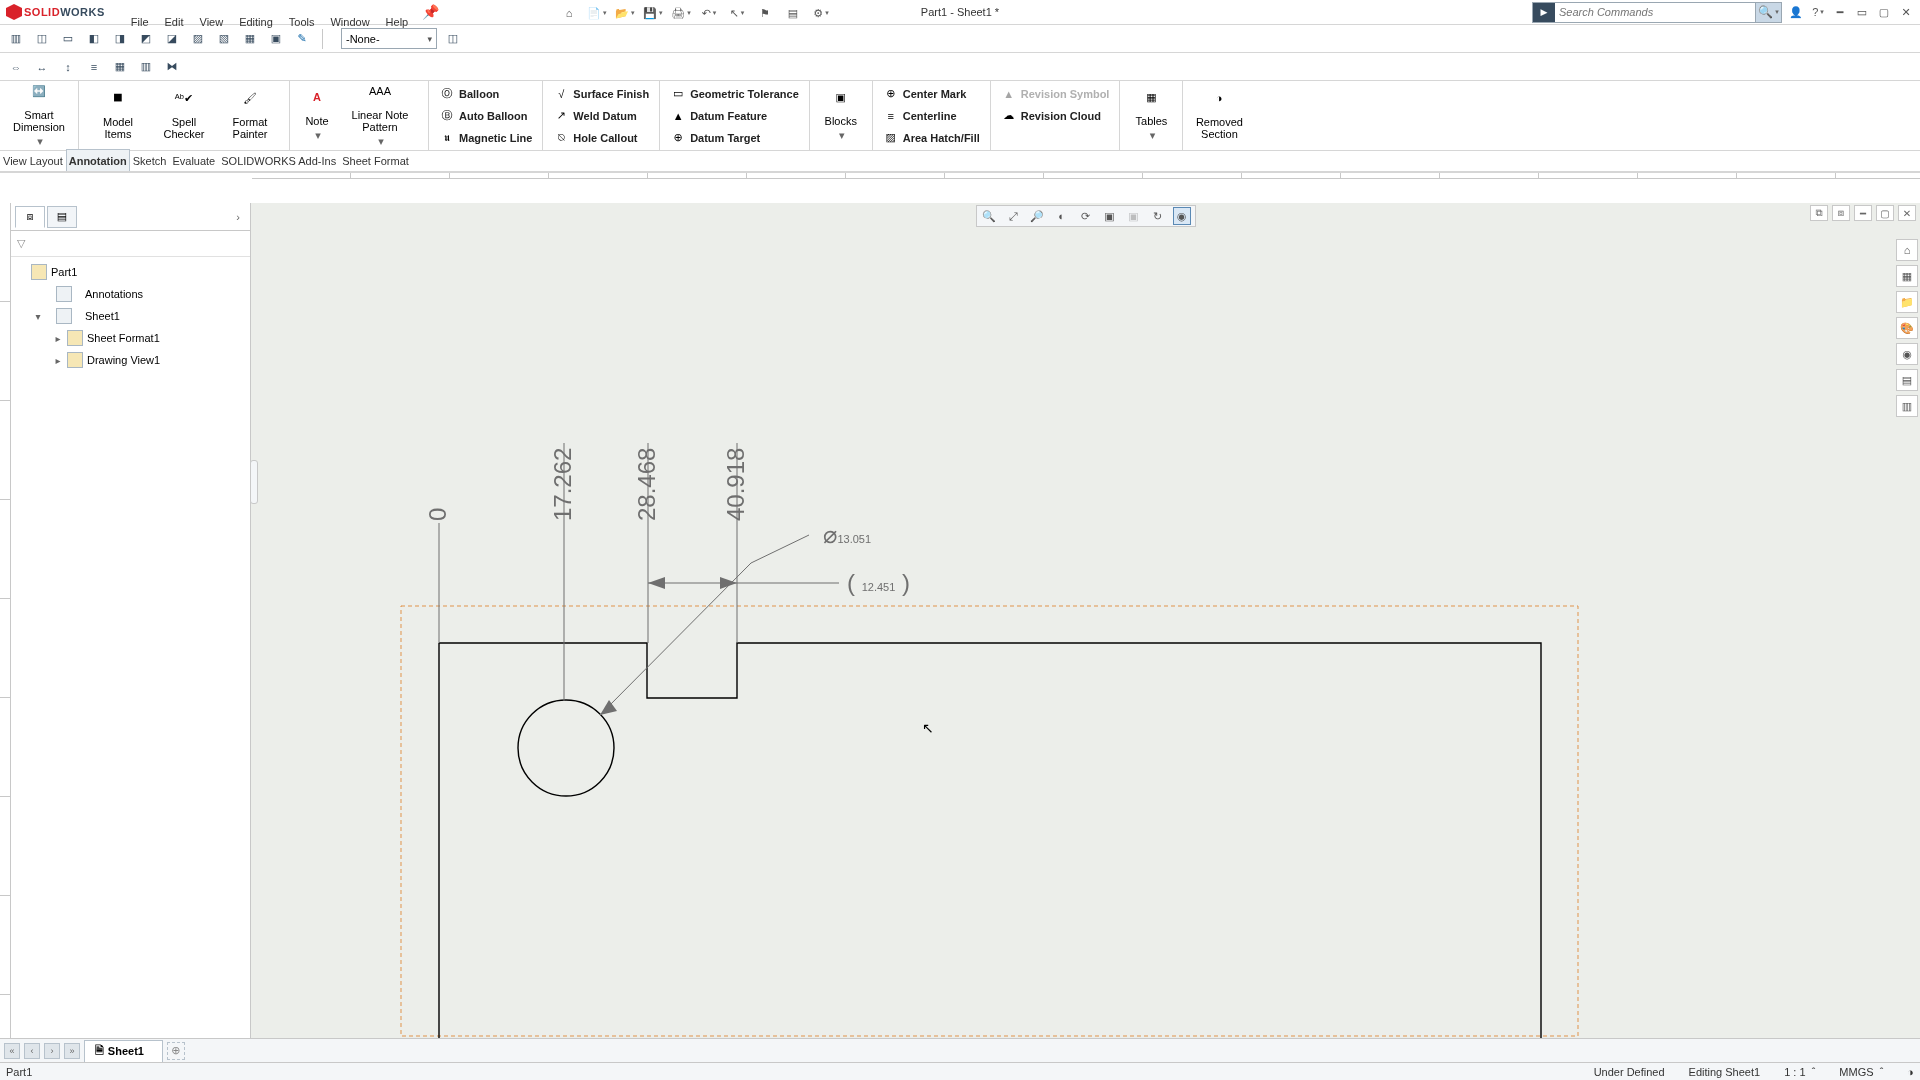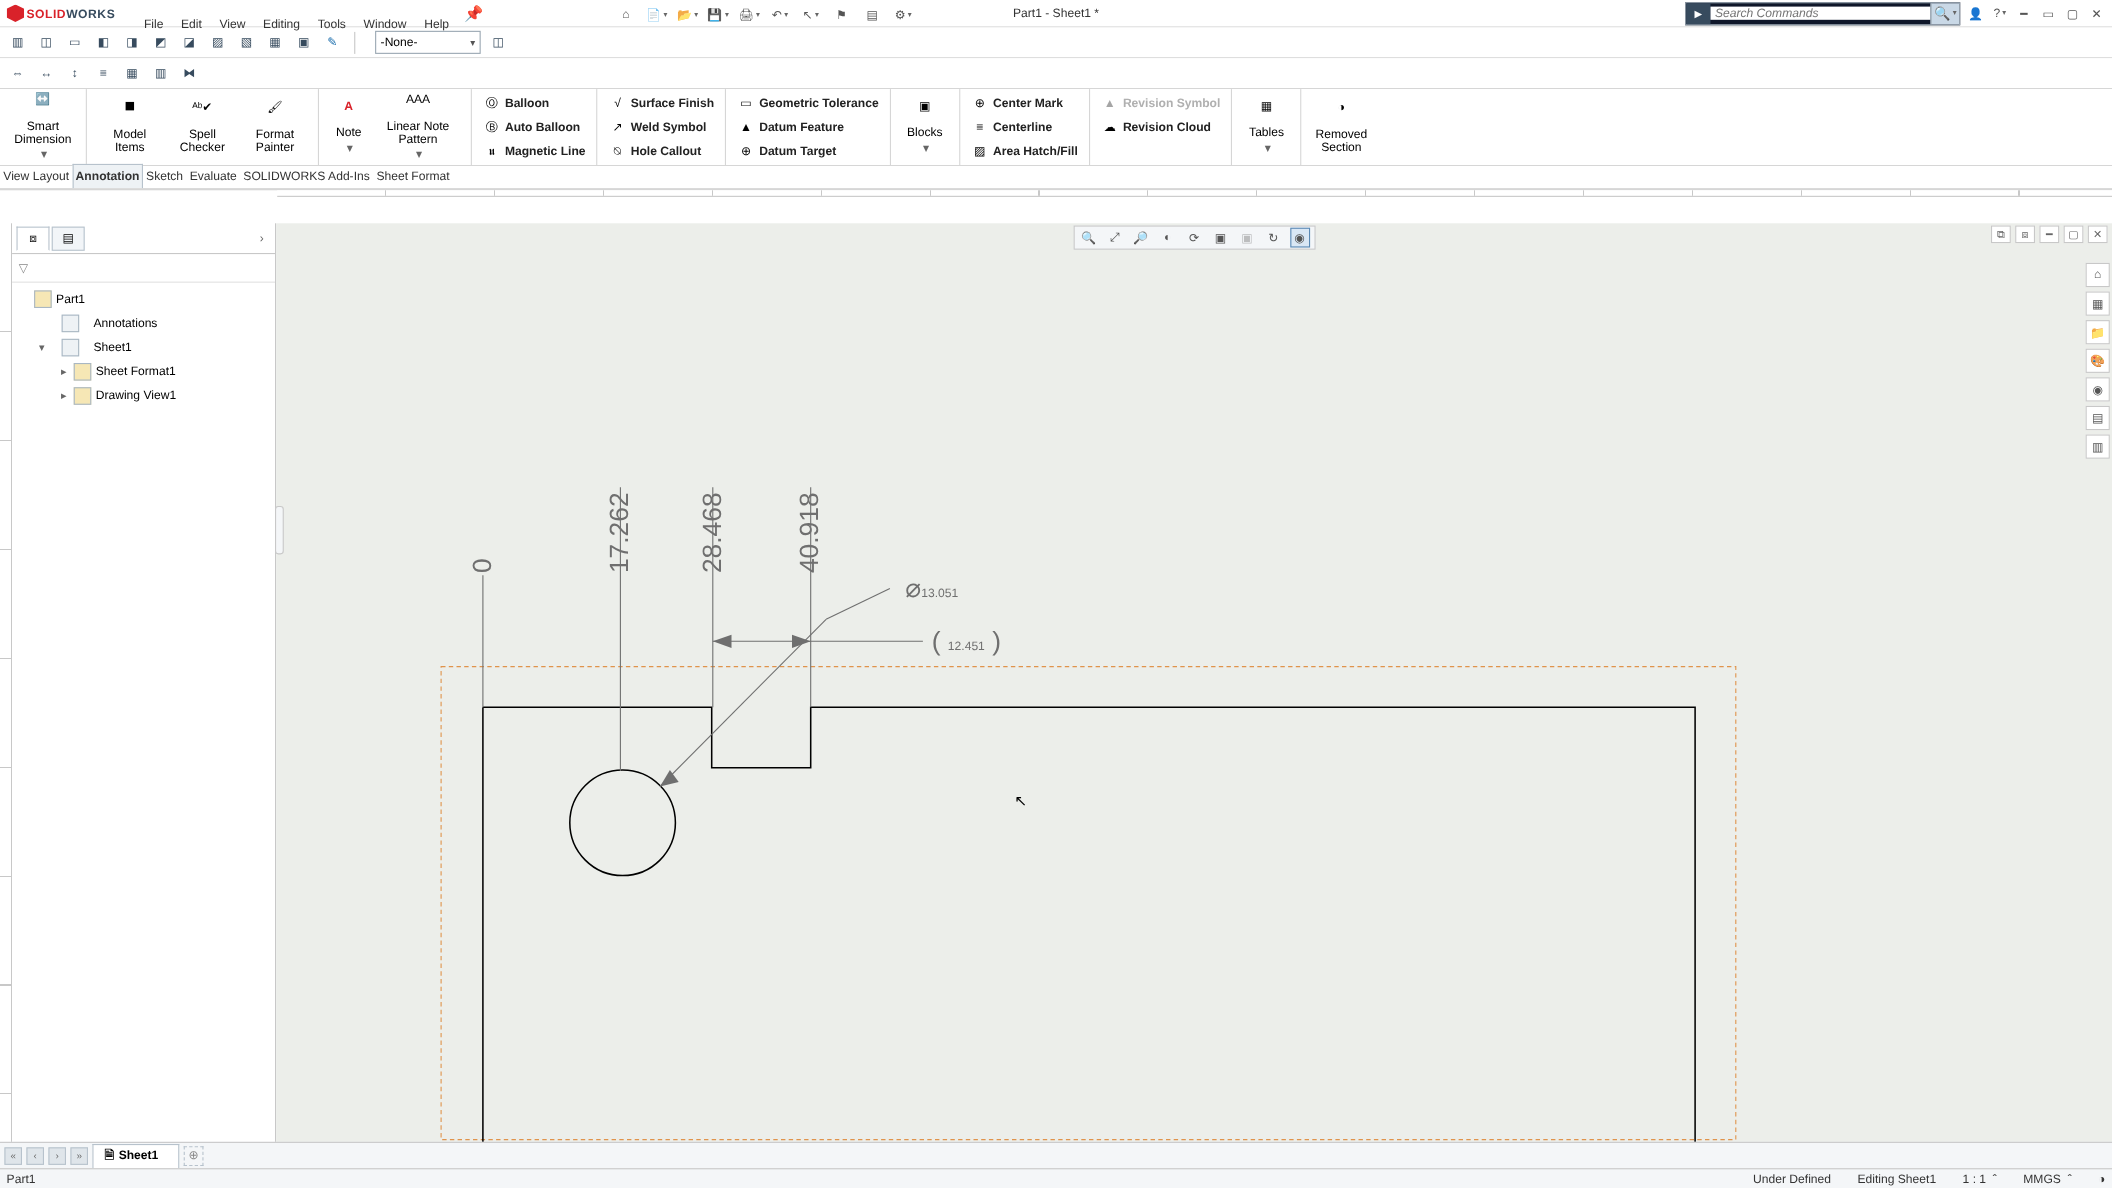--- a/index.html
+++ b/index.html
@@ -9,21 +9,21 @@
 .menubar { height: 25px; background: #fff; display: flex; align-items: center; padding: 0 6px; border-bottom: 1px solid #d6d6d6; }
 .logo { height: 18px; display: flex; align-items: center; gap: 2px; margin-right: 18px; }
 .logo-cube { width: 16px; height: 16px; background: #d9222a; clip-path: polygon(50% 0,100% 25%,100% 75%,50% 100%,0 75%,0 25%); position: relative; }
 .logo-text { font-weight: 700; letter-spacing: .5px; color: #374b5e; font-size: 12px; }
 .logo-text i { color: #d9222a; font-style: normal; }
 .menu-item { padding: 4px 8px; line-height: 25px; color: #333; margin-top: 20px; }
 .pin { margin-left: 6px; color: #0a64a4; font-size: 14px; }
 
 .title-text { position: absolute; top: 0; left: 50%; transform: translateX(-50%); line-height: 25px; color: #333; }
 .menubar-right { margin-left: auto; display: flex; align-items: center; gap: 6px; }
-.search-wrap { width: 250px; height: 21px; border: 1px solid #9aa7b2; display: flex; align-items: center; background: #0f172a; margin-left: 28px; }
+.search-wrap { width: 250px; height: 21px; border: 1px solid #9aa7b2; display: flex; background: #e5e5e5; margin-left: 28px; }
 .search-go { width: 22px; height: 19px; background: #374b5e; display: flex; align-items: center; justify-content: center; }
 .search-go::before { content: "▶"; color: #fff; font-size: 9px; }
 .search-wrap input { flex: 1; border: none; outline: none; font-size: 11px; font-style: italic; color: #666; padding: 0 4px; }
 .search-mag { width: 26px; height: 19px; background: #c9d8e6; display: flex; align-items: center; justify-content: center; border-left: 1px solid #9aa7b2; font-size: 12px; }
 .win-btn { width: 16px; height: 16px; display: flex; align-items: center; justify-content: center; color: #555; font-size: 11px; }
 
 
 .qat { position: absolute; left: 560px; top: 2px; height: 22px; display: flex; align-items: center; gap: 10px; }
 .qat .ic { width: 18px; height: 18px; display: flex; align-items: center; justify-content: center; color: #555; position: relative; }
 .drop-tri { font-size: 7px; color: #666; margin-left: 2px; }
@@ -230,21 +230,21 @@
     </div>
   </div>
   <div class="rb-group">
     <div class="rb-stack">
       <div class="rb-row">
           <div class="ic">√</div>
           <span class="rb-label">Surface Finish</span>
         </div>
       <div class="rb-row">
           <div class="ic">↗</div>
-          <span class="rb-label">Weld Symbol</span>
+          <span class="rb-label">Weld Datum</span>
         </div>
       <div class="rb-row">
           <div class="ic">⍉</div>
           <span class="rb-label">Hole Callout</span>
         </div>
     </div>
   </div>
   <div class="rb-group">
     <div class="rb-stack">
       <div class="rb-row">

